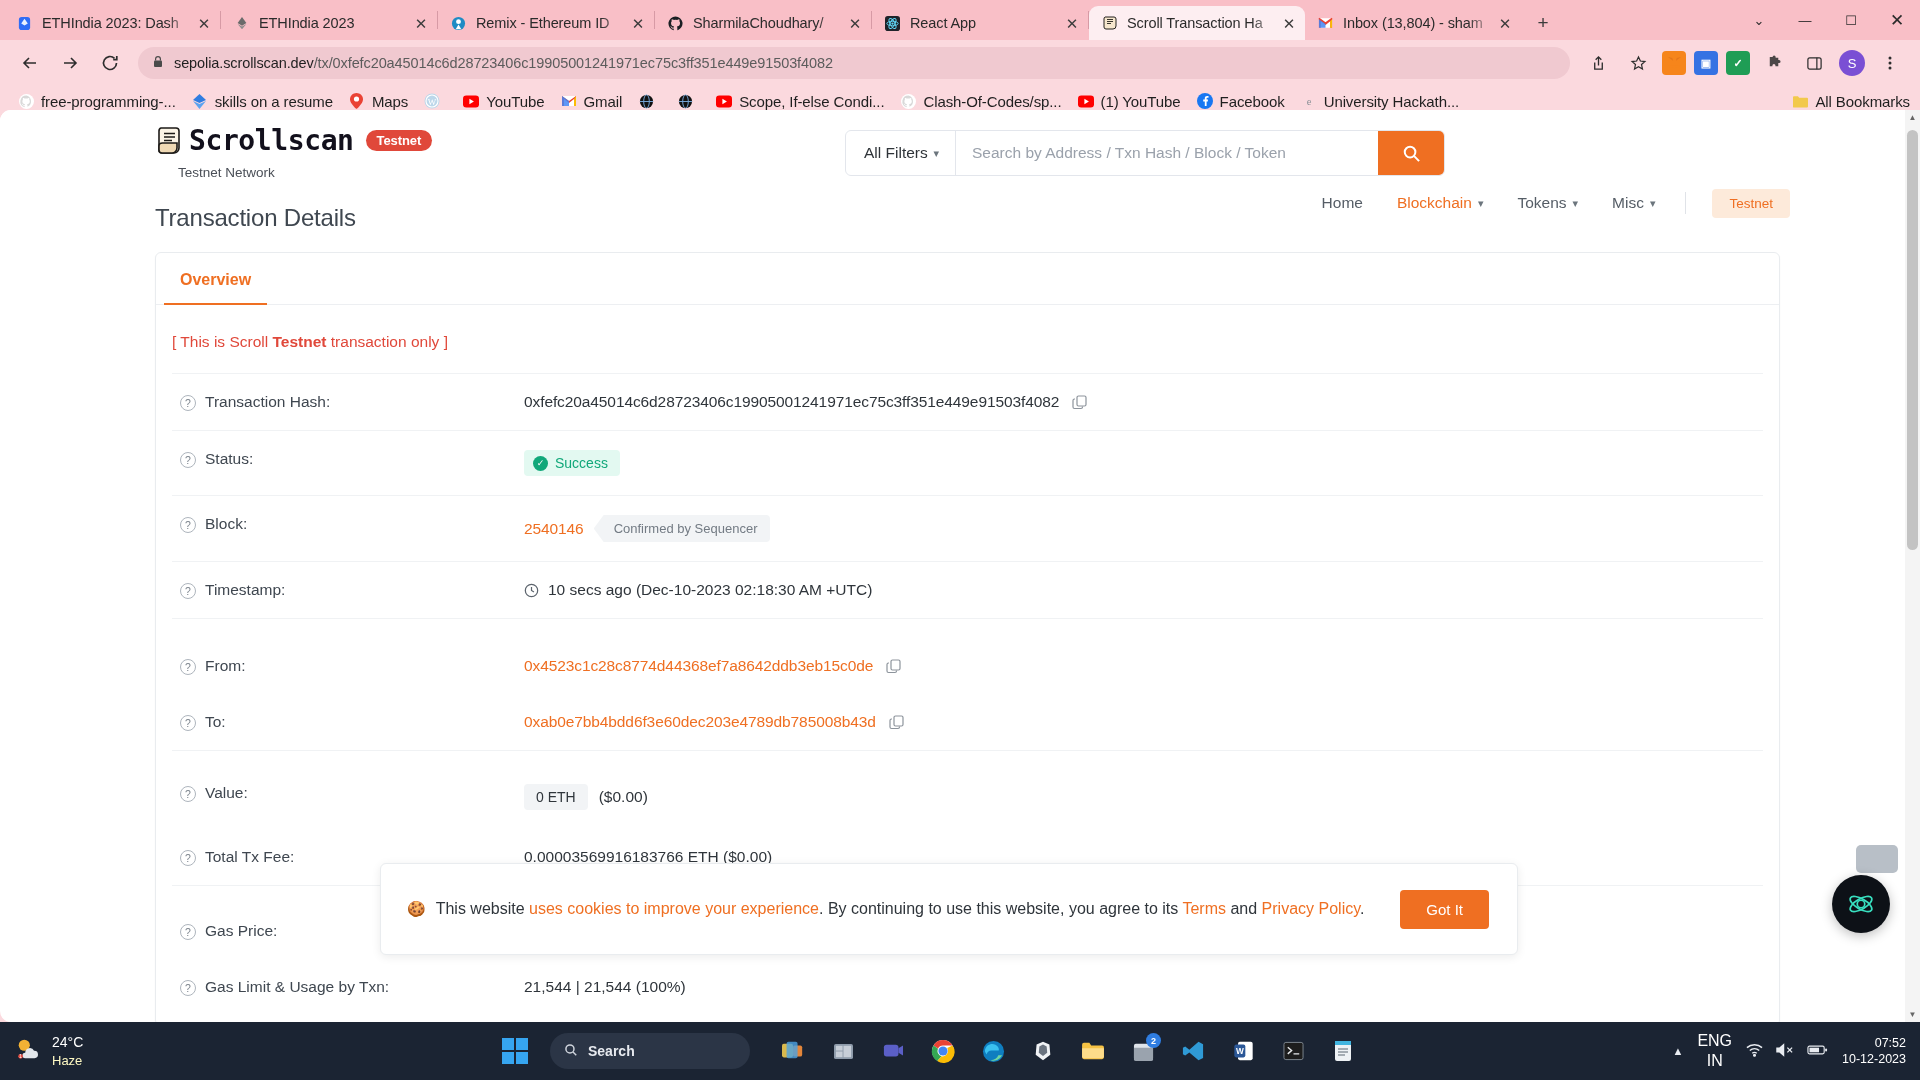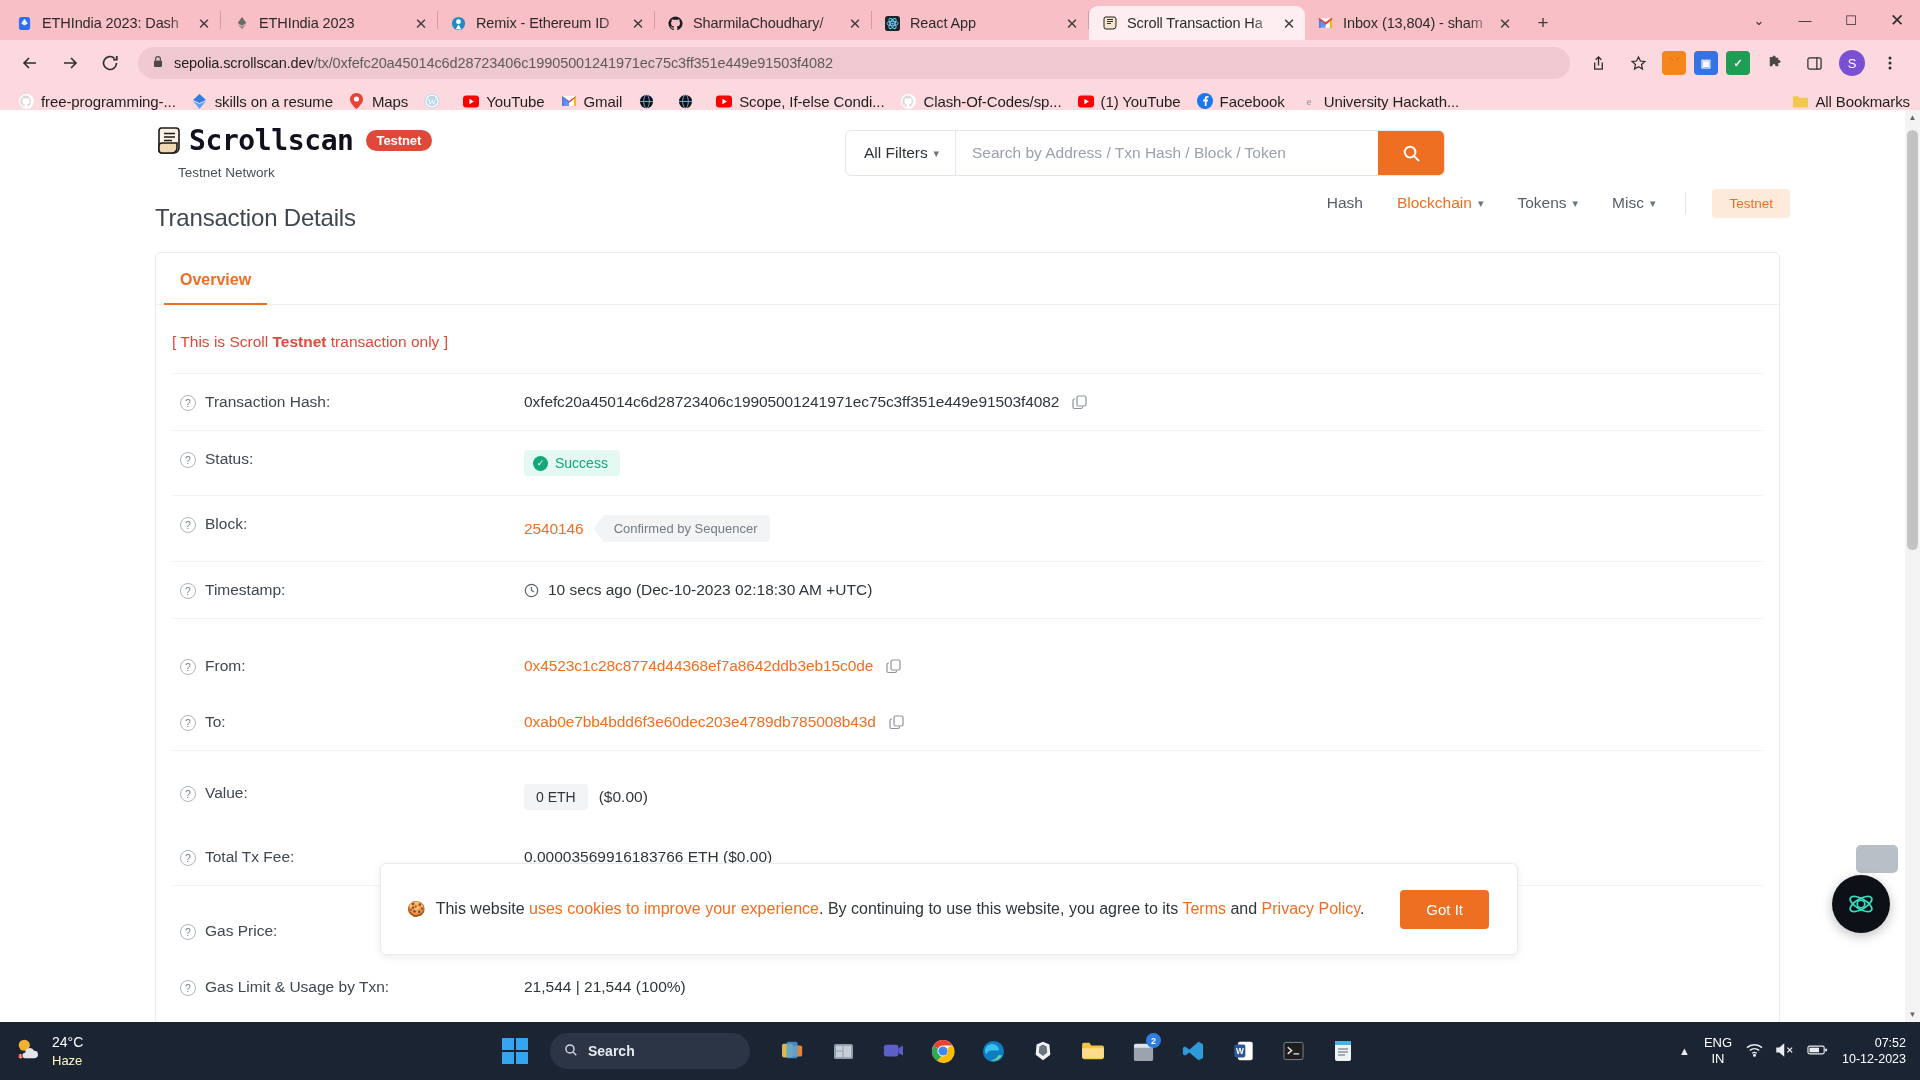--- a/index.html
+++ b/index.html
@@ -95,21 +95,21 @@
     width: 16px; height: 16px; margin-right: 7px; flex-shrink: 0;
     display: flex; align-items: center; justify-content: center;
     font-size: 10px; border-radius: 3px; overflow: hidden;
   }
   .bm-lbl { font-size: 15px; color: #1f1f1f; white-space: nowrap; letter-spacing: -0.1px; }
   .bm-right { position: absolute; right: 10px; display: flex; align-items: center; }
 
   
   .viewport {
     position: absolute; left: 0; top: 110px; width: 1920px; height: 912px;
-    background: #ffffff; overflow: hidden;
+    background: #ffffff; overflow: hidden; border-radius: 11px;
   }
 
   .site-header { padding: 14px 0 0 0; background: #fff; position: relative; }
   .hdr-inner { width: 1800px; margin: 0 auto; position: relative; padding: 0 20px; }
 
   .brand { display: flex; align-items: center; padding-left: 75px; }
   .brand-logo { width: 28px; height: 30px; margin-right: 6px; flex-shrink: 0; }
   .brand-name {
     font-size: 28px; font-weight: 700; color: #12101c; letter-spacing: -0.4px;
     font-family: "DejaVu Sans Mono", monospace;
@@ -295,21 +295,21 @@
   }
   .tb-badge {
     position: absolute; top: 4px; right: 4px; background: #2f7de1; color: #fff;
     font-size: 9px; width: 15px; height: 15px; border-radius: 50%;
     display: flex; align-items: center; justify-content: center;
   }
   .tb-right {
     display: flex; align-items: center; padding-right: 14px; gap: 14px;
     margin-left: auto;
   }
-  .tb-lang { color: #fff; font-size: 13px; line-height: 1.25; text-align: center; }
+  .tb-lang { color: #fff; font-size: 16px; line-height: 1.25; text-align: center; }
   .tb-sys { display: flex; align-items: center; gap: 13px; color: #e9ecf1; font-size: 14px; }
   .tb-clock { color: #fff; font-size: 12.5px; line-height: 1.3; text-align: right; }
   .tb-chev { color: #e9ecf1; font-size: 11px; }
 </style>
 </head>
 <body>
 
 <div class="browser">
 
   <div class="tabstrip">
@@ -640,21 +640,21 @@
           <div class="search-go">
             <svg width="19" height="19" viewBox="0 0 20 20" fill="none" stroke="#fff" stroke-width="2.1">
                 <circle cx="8.5" cy="8.5" r="5.6"></circle>
                 <path d="M12.8 12.8L18 18"></path>
               </svg>
           </div>
         </div>
 
         <div class="nav-row">
           <div class="nav-item">
-            <span>Hash</span>
+            <span>Home</span>
           </div>
           <div class="nav-item active">
             <span>Blockchain</span>
             <span class="chev">▾</span>
           </div>
           <div class="nav-item">
             <span>Tokens</span>
             <span class="chev">▾</span>
           </div>
           <div class="nav-item">

